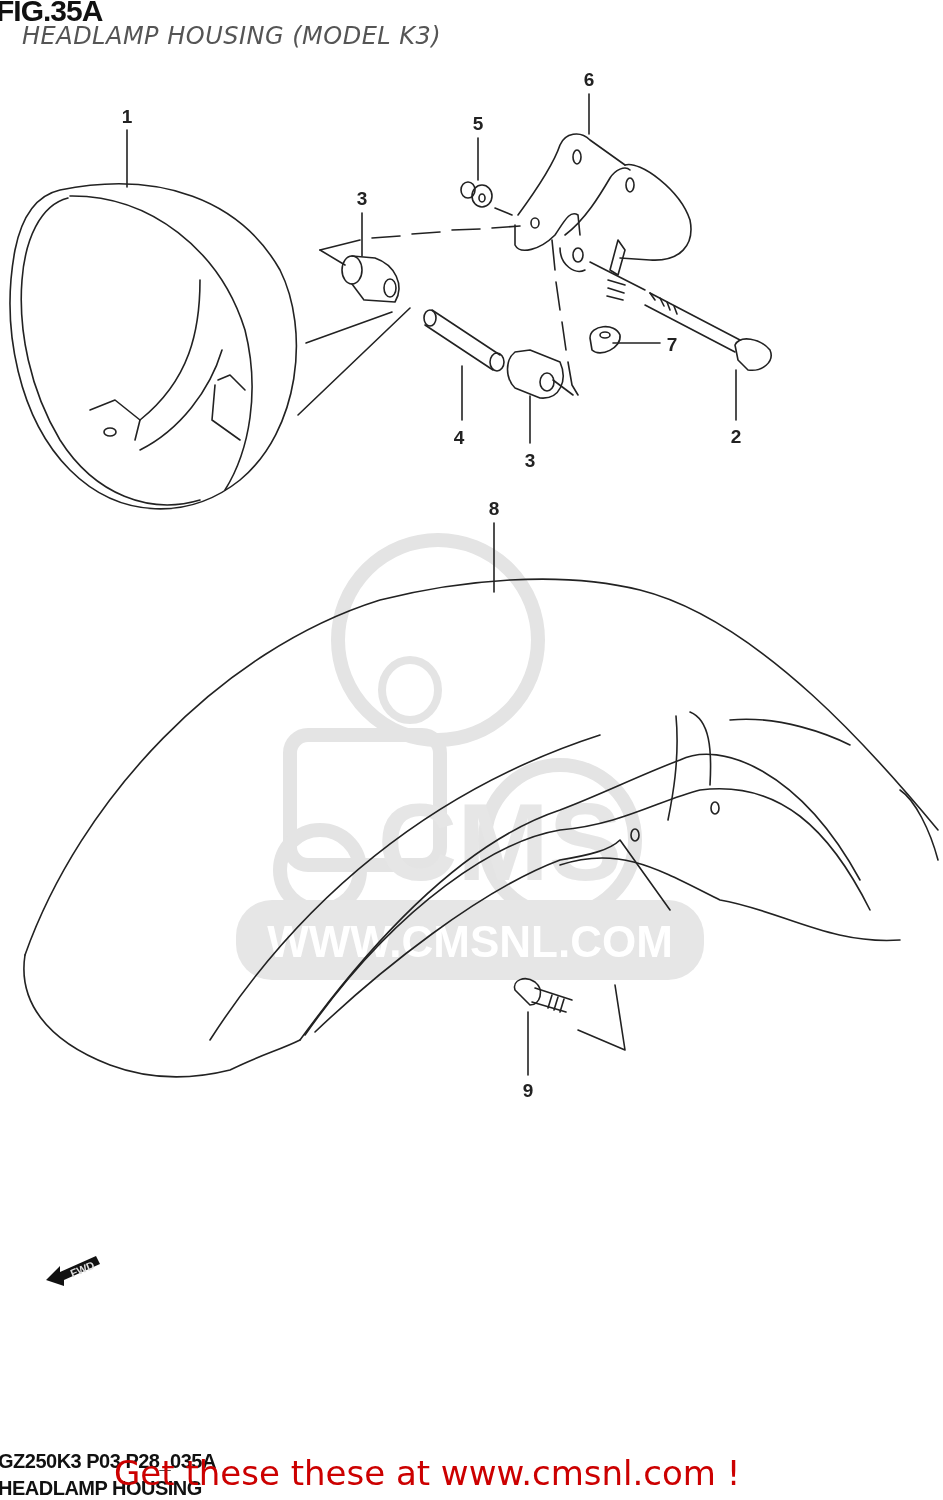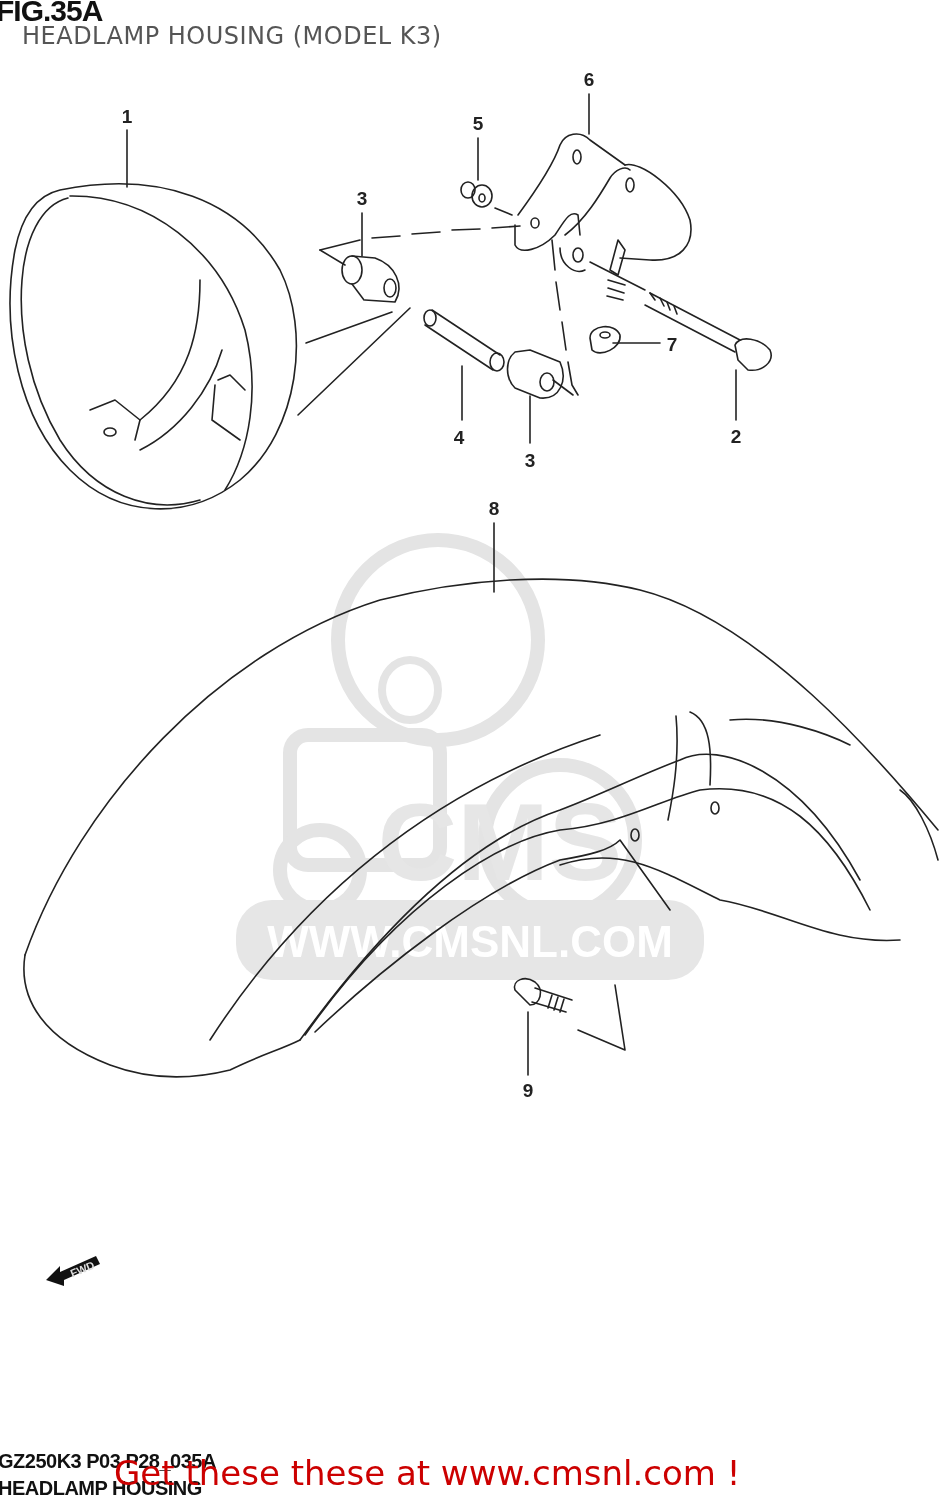--- a/index.html
+++ b/index.html
@@ -1,18 +1,18 @@
 <!DOCTYPE html>
 <html><head>
 <meta charset="utf-8">
 <style>
   html, body { margin:0; padding:0; background:#ffffff; }
   body { width:943px; height:1500px; position:relative; overflow:hidden; font-family:"Liberation Sans", sans-serif; }
   .fig-title { position:absolute; left:-4px; top:-6px; font-family:"Liberation Sans", sans-serif; font-weight:bold; font-size:30px; color:#111; letter-spacing:-1px; }
-  .fig-subtitle { position:absolute; left:22px; top:22px; font-family:"DejaVu Sans", sans-serif; font-size:24px; color:#555; letter-spacing:0.5px; }
+  .fig-subtitle { position:absolute; left:22px; top:22px; font-family:"DejaVu Sans", sans-serif; font-size:24px; color:#555; letter-spacing:0.5px;font-style:italic; }
   svg.diagram { position:absolute; left:0; top:0; }
   .callout { position:absolute; font-family:"Liberation Sans", sans-serif; font-size:19px; font-weight:bold; color:#222; transform:translate(-50%,-50%); }
   .footer-code { position:absolute; left:-2px; top:1450px; font-family:"Liberation Sans", sans-serif; font-weight:bold; font-size:20px; color:#111; letter-spacing:-0.5px; }
   .footer-name { position:absolute; left:-2px; top:1477px; font-family:"Liberation Sans", sans-serif; font-weight:bold; font-size:20px; color:#111; letter-spacing:-0.5px; }
   .promo { position:absolute; left:114px; top:1453px; font-family:"DejaVu Sans", sans-serif; font-size:34px; color:#cc0000; letter-spacing:0px; }
   .fwd { position:absolute; left:44px; top:1252px; }
 </style>
 </head>
 <body>
 

